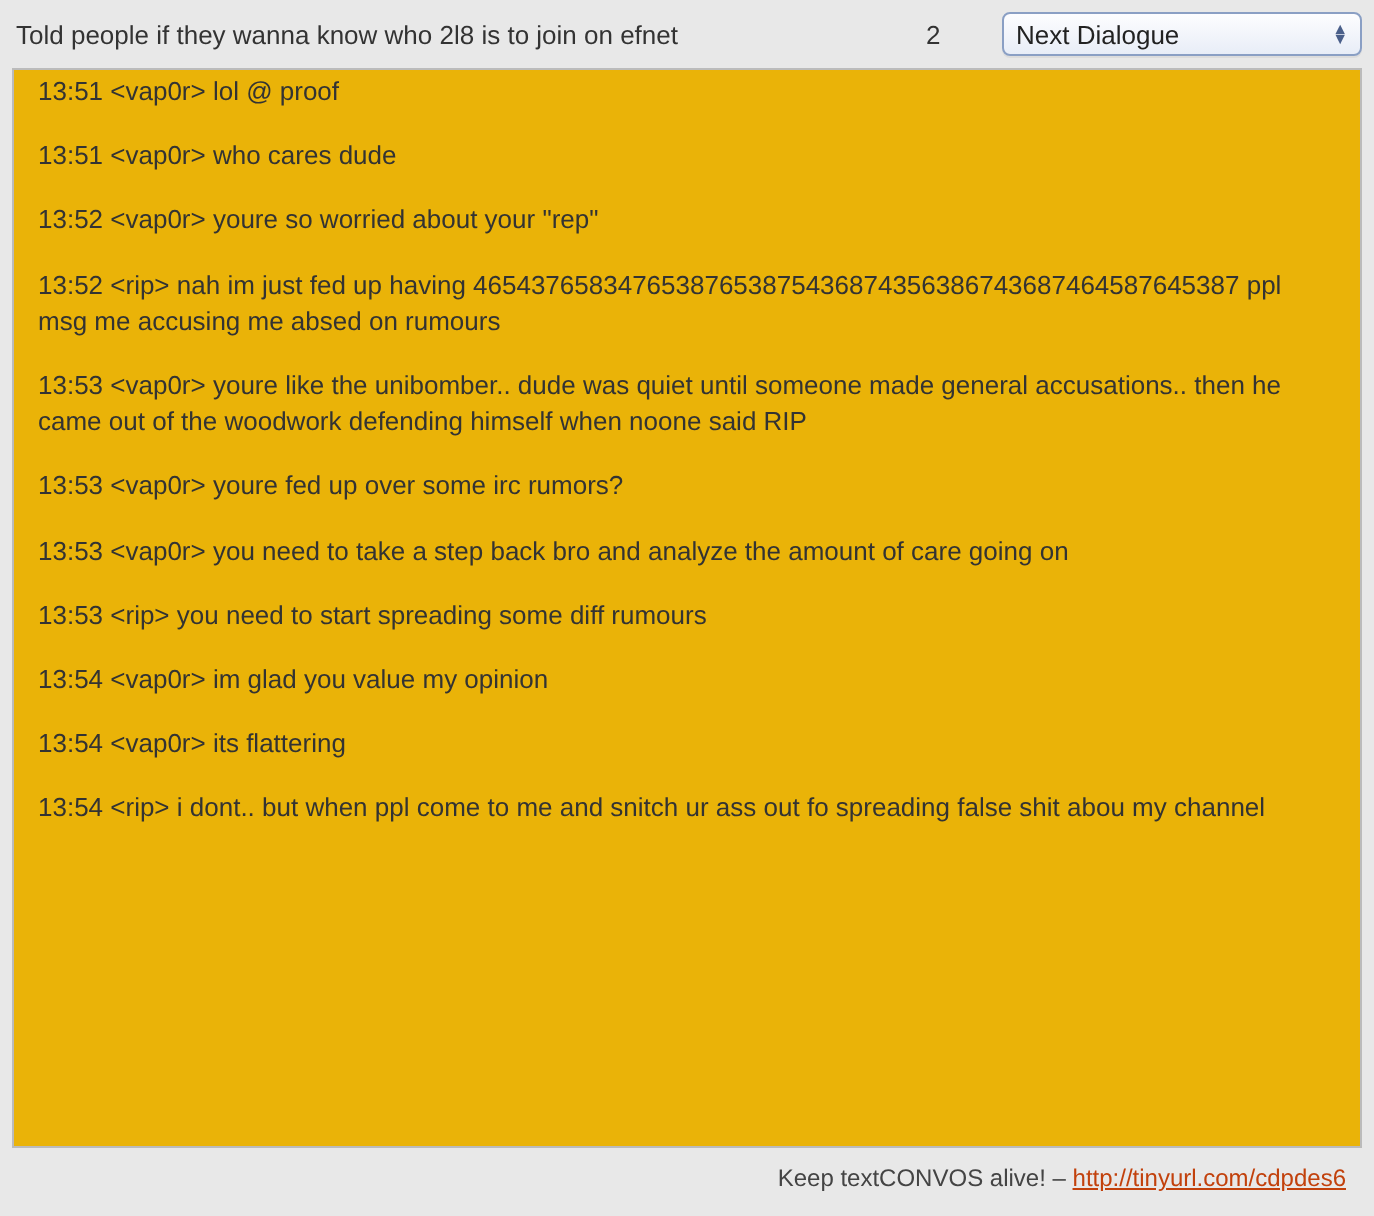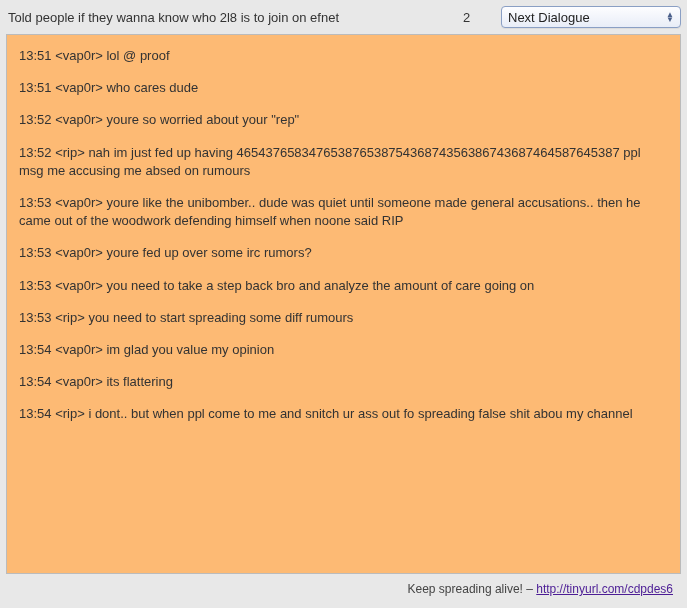--- a/index.html
+++ b/index.html
@@ -48,41 +48,41 @@
       box-shadow: 0 1px 0 rgba(0,0,0,0.05);
     }
     .dropdown-arrows {
       display: flex;
       flex-direction: column;
       line-height: 5px;
       font-size: 8px;
       color: #4a5f8a;
     }
     .chat-box {
-      background: #fdba74;
+      background: #eab308;
       border: 1px solid #bbb;
       height: 540px;
       overflow-y: scroll;
-      padding: 12px 12px;
+      padding: 2px 12px;
       font-size: 13px;
       color: #333;
       line-height: 1.4;
     }
     .chat-line {
       margin-bottom: 14px;
       word-wrap: break-word;
     }
     .footer {
       text-align: right;
       font-size: 12px;
       color: #444;
       padding: 8px 8px 0 0;
     }
     .footer a {
-      color: #4c1d95;
+      color: #c2410c;
       text-decoration: underline;
     }
     
     .chat-box::-webkit-scrollbar {
       width: 14px;
     }
     .chat-box::-webkit-scrollbar-track {
       background: #f4f4f4;
       border-left: 1px solid #ddd;
     }
@@ -117,17 +117,17 @@
     <div class="chat-line">13:53 &lt;vap0r&gt; youre like the unibomber.. dude was quiet until someone made general accusations.. then he came out of the woodwork defending himself when noone said RIP</div>
     <div class="chat-line">13:53 &lt;vap0r&gt; youre fed up over some irc rumors?</div>
     <div class="chat-line">13:53 &lt;vap0r&gt; you need to take a step back bro and analyze the amount of care going on</div>
     <div class="chat-line">13:53 &lt;rip&gt; you need to start spreading some diff rumours</div>
     <div class="chat-line">13:54 &lt;vap0r&gt; im glad you value my opinion</div>
     <div class="chat-line">13:54 &lt;vap0r&gt; its flattering</div>
     <div class="chat-line">13:54 &lt;rip&gt; i dont.. but when ppl come to me and snitch ur ass out fo spreading false shit abou my channel</div>
   </div>
 
   <div class="footer">
-    <span>Keep spreading alive! – </span>
+    <span>Keep textCONVOS alive! – </span>
     <a href="#">http://tinyurl.com/cdpdes6</a>
   </div>
 
 </div>
 
 </body></html>

